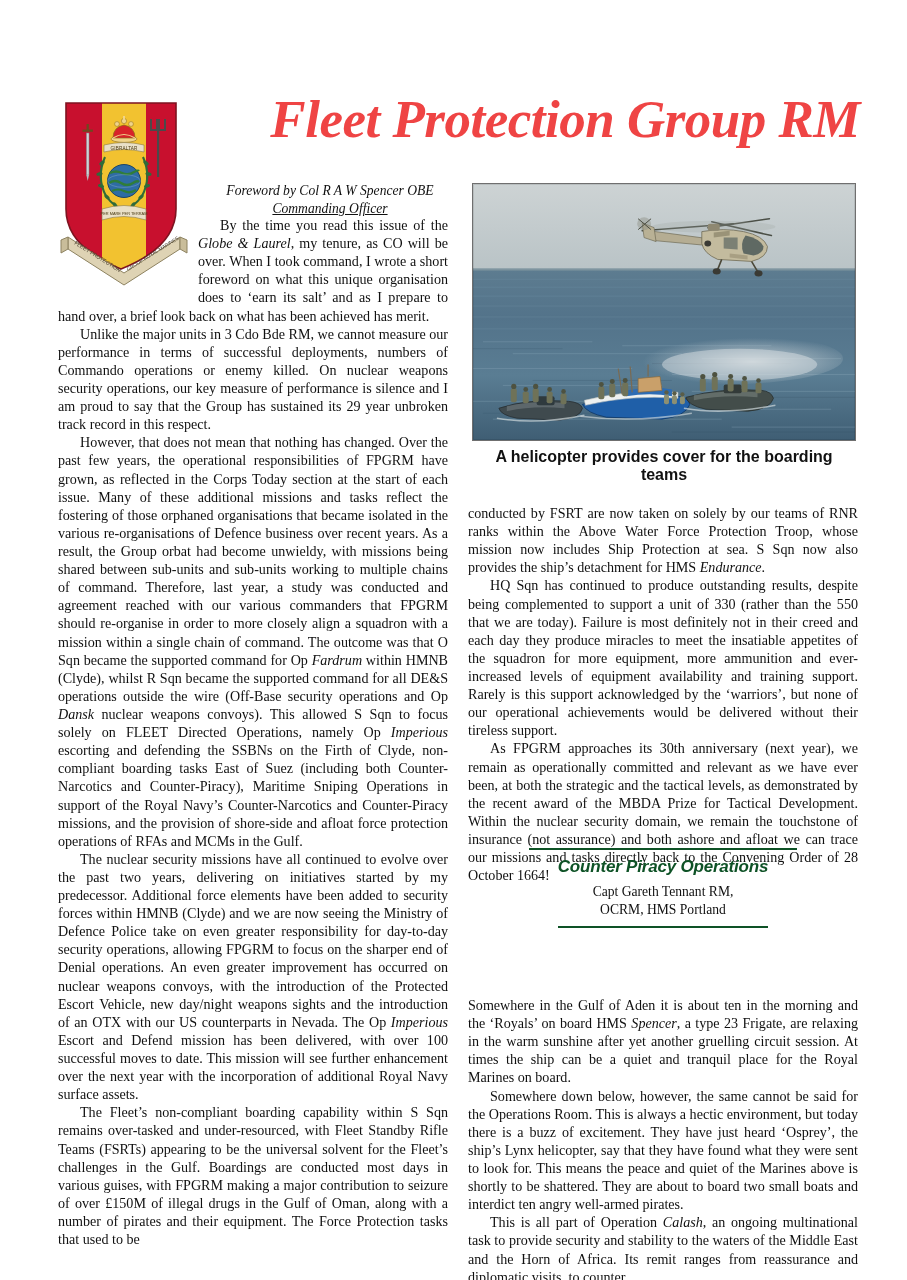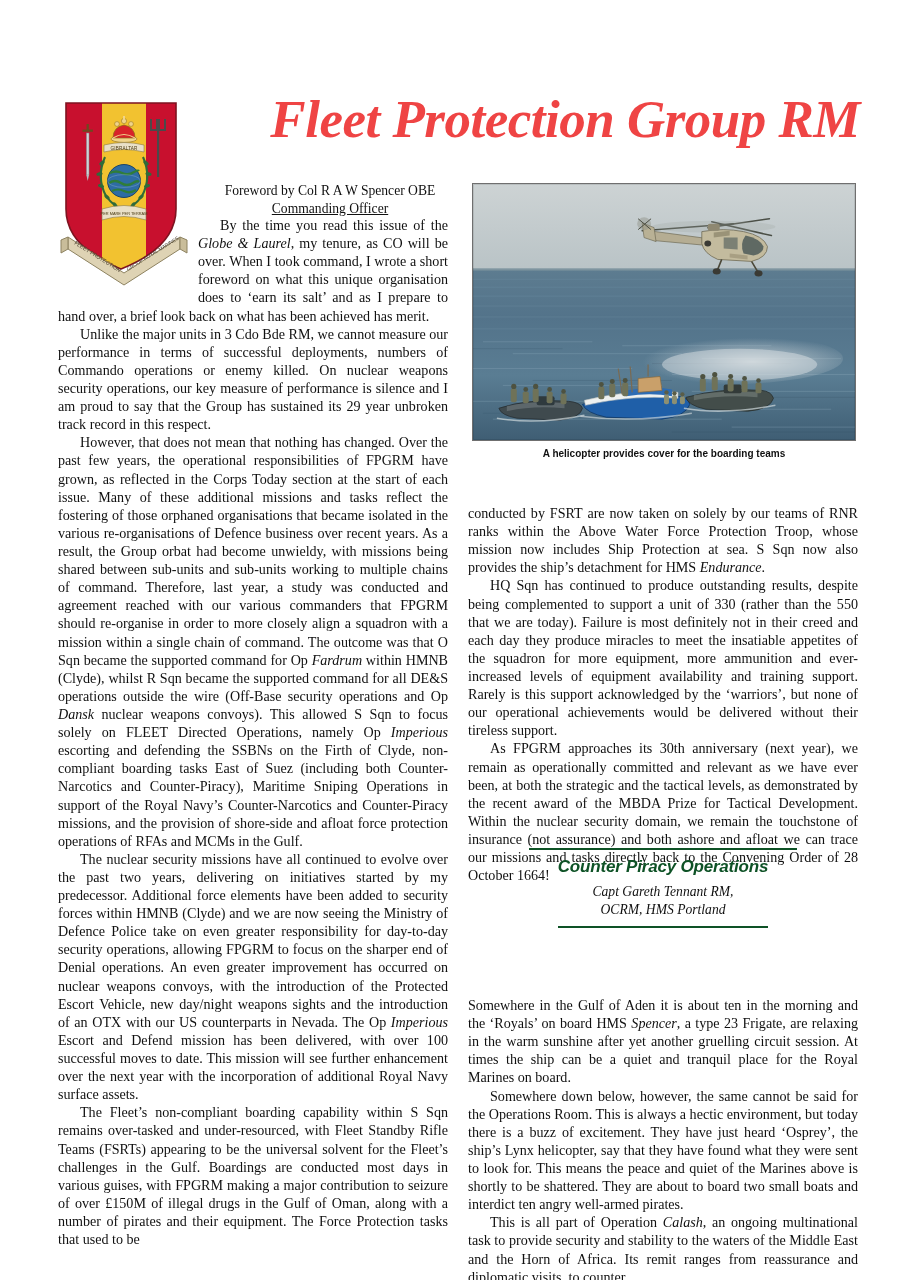--- a/index.html
+++ b/index.html
@@ -36,35 +36,35 @@
     white-space: nowrap;
   }
 
   
   .crest { position: absolute; left: 58px; top: 97px; width: 134px; height: 196px; }
   .crest svg { display: block; width: 134px; height: 196px; }
 
   
   .byline-fw {
     position: absolute; left: 196px; top: 182px; width: 268px;
-    text-align: center; font-size: 13.6px; line-height: 1.35;
+    text-align: center; font-style: italic; font-size: 13.6px; line-height: 1.35;
   }
   .byline-fw .u { text-decoration: underline; }
 
   
   .photo-box {
     position: absolute; left: 472px; top: 183px; width: 384px; height: 258px;
     border: 1px solid #6f6f6f; background: #8aa0b2; overflow: hidden;
   }
   .photo-svg { display: block; width: 100%; height: 100%; }
   .photo-caption {
     position: absolute; left: 472px; top: 448px; width: 384px;
     text-align: center;
     font-family: "Liberation Sans", "DejaVu Sans", sans-serif;
-    font-weight: bold; font-size: 10px; color: #111;
+    font-weight: bold; font-size: 16px; color: #111;
   }
 
   
   .col { position: absolute; font-size: 14.1px; line-height: 1.285; text-align: justify; }
   .col p { margin: 0; text-indent: 22px; }
   .col p.noind { text-indent: 0; margin-top: 34px; }
   .col i { font-style: italic; }
 
   #col-left  { left: 58px;  top: 216px; width: 390px; }
   #col-right { left: 468px; top: 470px; width: 390px; }
@@ -76,21 +76,21 @@
 
   
   .sect { position: absolute; left: 468px; top: 848px; width: 390px; text-align: center; }
   .rule-top { width: 268px; height: 2px; background: #0e5226; margin: 0 auto 7px; }
   .rule-bot { width: 210px; height: 2px; background: #0e5226; margin: 7px auto 0; }
   .sect-title {
     font-family: "Liberation Sans", "DejaVu Sans", sans-serif;
     font-weight: bold; font-style: italic; font-size: 17px; color: #0e5226;
     letter-spacing: -0.2px; line-height: 1.18;
   }
-  .sect-by { font-style: italic; font-size: 13.6px; line-height: 1.32; margin-top: 6px; }
+  .sect-by { font-size: 13.6px; line-height: 1.32; margin-top: 6px; }
 </style>
 </head>
 <body>
 
 <div class="page">
 
 
   <div class="title">Fleet Protection Group RM</div>
 
   <div class="crest">

